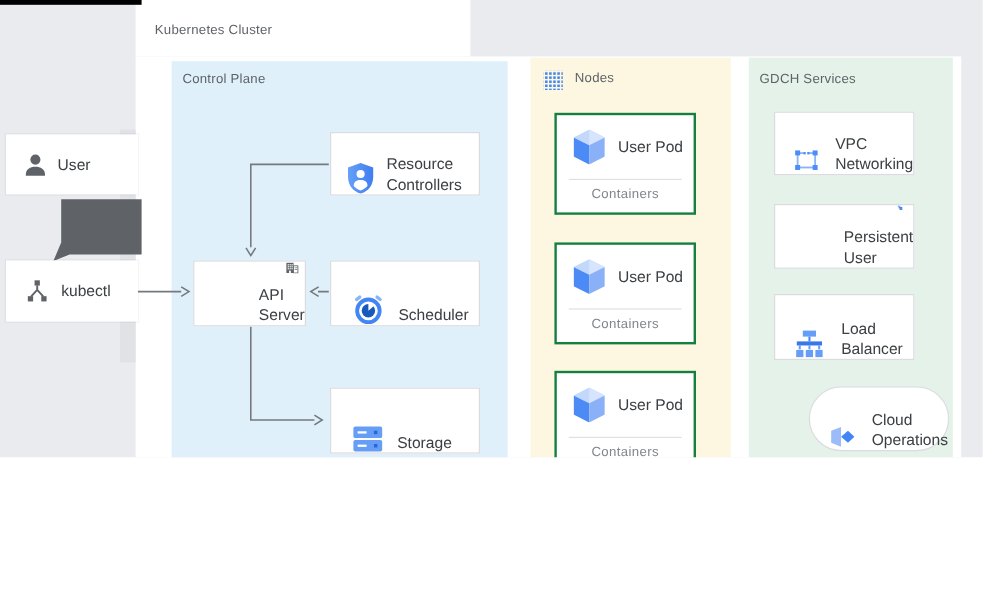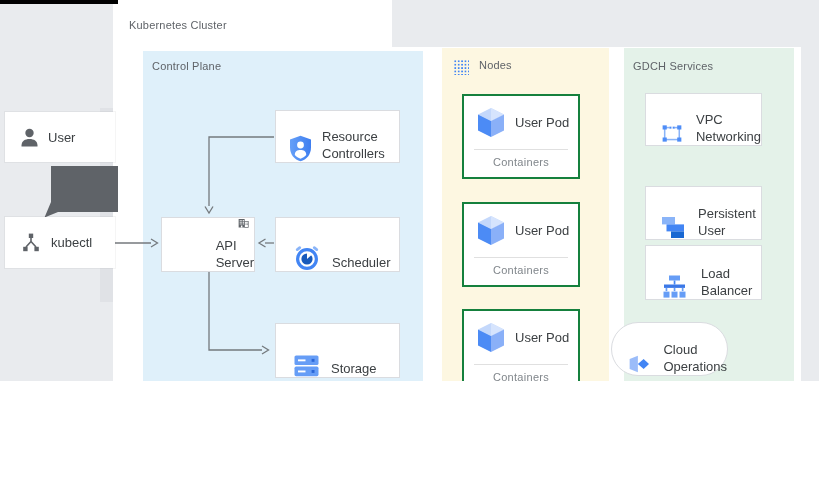--- a/index.html
+++ b/index.html
@@ -222,21 +222,21 @@
       <rect x="19.8" y="0.9" width="5.4" height="5.4" fill="#4e8df7"></rect>
       <rect x="0.8" y="16.7" width="5.4" height="5.4" fill="#4e8df7"></rect>
       <rect x="19.8" y="16.7" width="5.4" height="5.4" fill="#4e8df7"></rect>
     </svg>
     <span class="lbl">
       <span style="display:block">VPC</span>
       <span style="display:block">Networking</span>
     </span>
   </div>
 
-  <div class="abs white-box pl16 gap14" style="left:645px;top:186px;width:117px;height:54px;">
+  <div class="abs white-box pl16 gap14" style="left:645px;top:170px;width:117px;height:54px;flex-direction:column;">
     <svg width="22" height="23" viewBox="0 0 22 23">
       <rect x="0" y="1" width="13" height="7.4" fill="#8ab4f8"></rect>
       <rect x="4.5" y="8.4" width="17.5" height="7" fill="#4285f4"></rect>
       <rect x="9" y="15.4" width="13" height="6.6" fill="#1967d2"></rect>
     </svg>
     <span class="lbl">
       <span style="display:block">Persistent</span>
       <span style="display:block">User</span>
     </span>
   </div>
@@ -252,21 +252,21 @@
       <rect x="1.5" y="16.6" width="6" height="6" fill="#669df6"></rect>
       <rect x="9.5" y="16.6" width="6" height="6" fill="#669df6"></rect>
       <rect x="17.5" y="16.6" width="6" height="6" fill="#669df6"></rect>
     </svg>
     <span class="lbl">
       <span style="display:block">Load</span>
       <span style="display:block">Balancer</span>
     </span>
   </div>
 
-  <div class="abs white-box pl16 gap14" style="left:611px;top:322px;width:117px;height:54px;border-radius:27px;">
+  <div class="abs white-box pl16 gap14" style="left:674px;top:322px;width:117px;height:54px;border-radius:27px;">
     <svg width="26" height="22" viewBox="0 0 26 22">
       <polygon points="2,5 12,1 12,21 2,17" fill="#9bbcf9"></polygon>
       <polygon points="12,11 19,5 25.5,11 19,17" fill="#4285f4"></polygon>
     </svg>
     <span class="lbl">
       <span style="display:block">Cloud</span>
       <span style="display:block">Operations</span>
     </span>
   </div>
 

